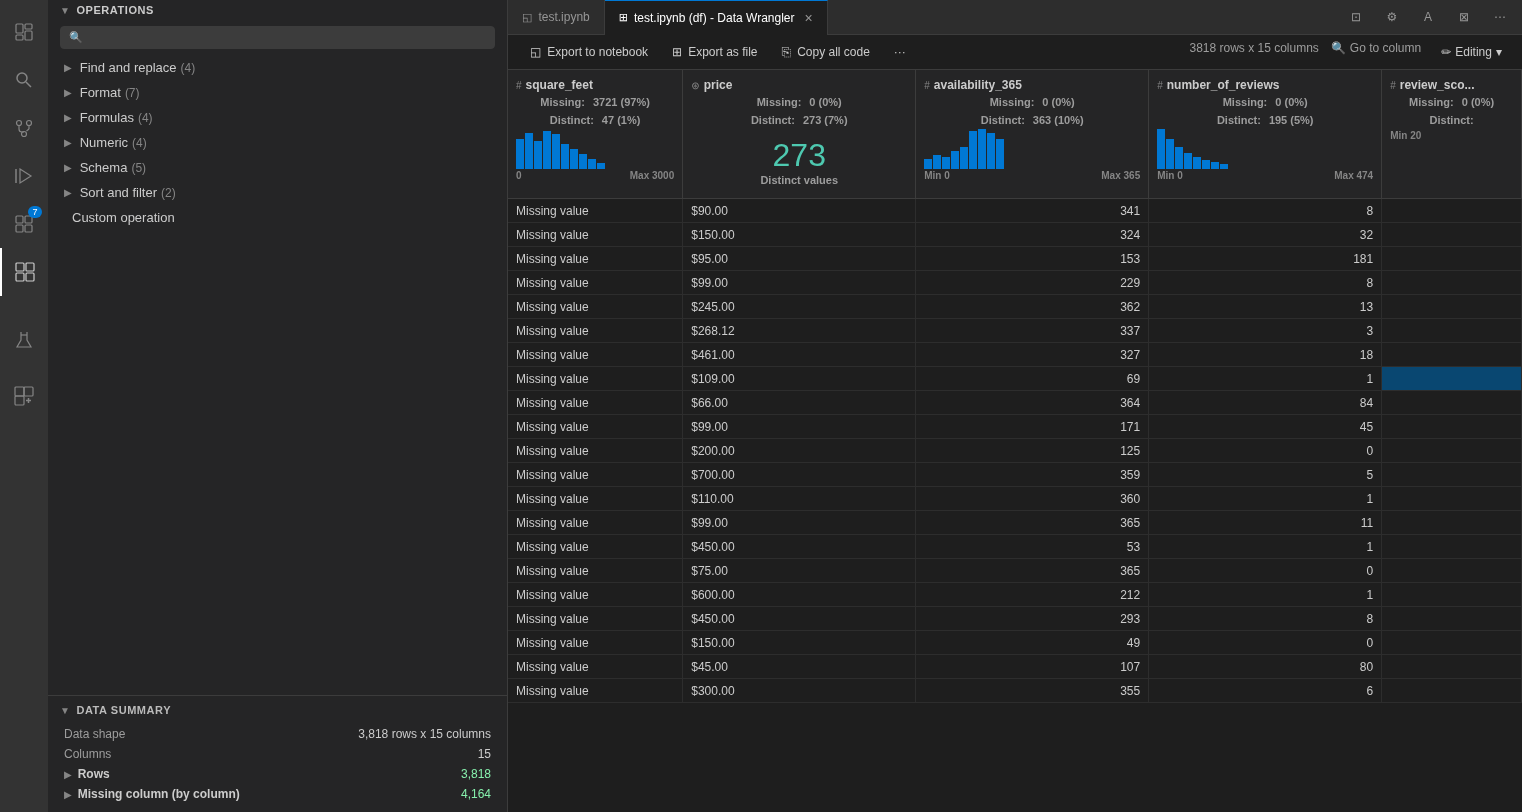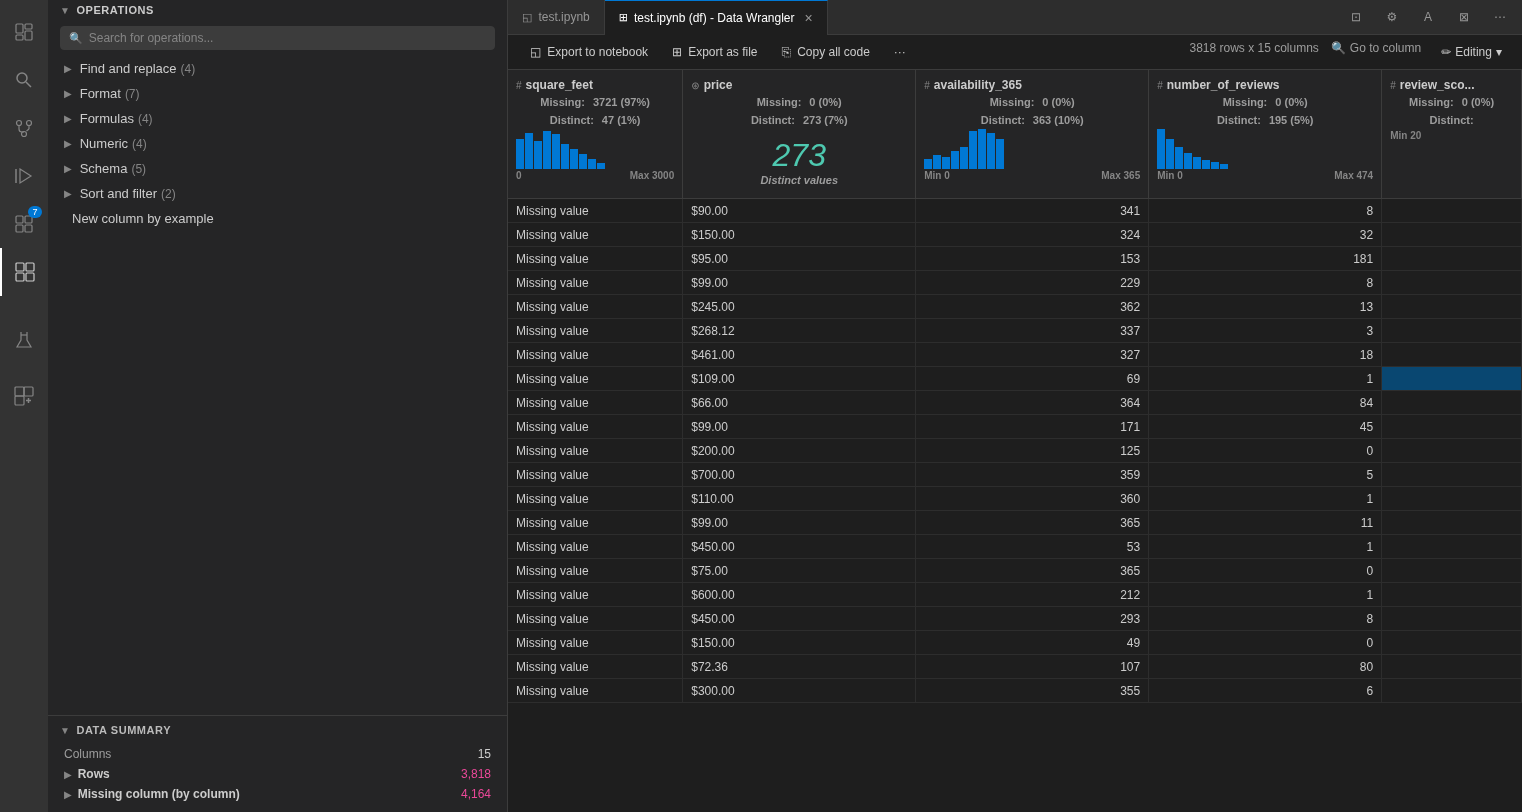--- a/index.html
+++ b/index.html
@@ -137,21 +137,21 @@
     .summary-row .value { color: #cccccc; }
     .summary-expandable {
       display: flex;
       align-items: center;
       padding: 3px 16px;
       font-size: 12px;
       cursor: pointer;
     }
     .summary-expandable .chevron-right { color: #858585; margin-right: 6px; font-size: 10px; }
     .summary-expandable .label { font-weight: 600; color: #cccccc; }
-    .summary-expandable .value { margin-left: auto; color: #ec4899; }
+    .summary-expandable .value { margin-left: auto; color: #86efac; }
 
     
     .main-content {
       flex: 1;
       display: flex;
       flex-direction: column;
       overflow: hidden;
       background: #1e1e1e;
     }
 
@@ -321,21 +321,20 @@
       font-size: 10px;
       color: #858585;
       padding: 1px 0 4px;
     }
     .distinct-values-display {
       display: flex;
       flex-direction: column;
       align-items: center;
       justify-content: flex-end;
       padding: 8px 0;
-      font-style: italic;
     }
     .distinct-number {
       font-size: 32px;
       font-weight: 300;
       color: #4ec9b0;
     }
     .distinct-label {
       font-size: 11px;
       color: #9d9d9d;
     }
@@ -427,21 +426,20 @@
 
 <div class="sidebar">
 
   <div class="sidebar-section-header">
     <span class="chevron">▼</span>
     <span>OPERATIONS</span>
   </div>
 
   <div class="search-box">
     <span class="search-icon">🔍</span>
-    <input type="text" placeholder="Search for operations..." style="">
   </div>
 
   <div class="ops-list">
     <div class="op-group">
       <span class="chevron-right">▶</span>
       <span>Find and replace</span>
       <span class="count">(4)</span>
     </div>
     <div class="op-group">
       <span class="chevron-right">▶</span>
@@ -462,28 +460,32 @@
       <span class="chevron-right">▶</span>
       <span>Schema</span>
       <span class="count">(5)</span>
     </div>
     <div class="op-group">
       <span class="chevron-right">▶</span>
       <span>Sort and filter</span>
       <span class="count">(2)</span>
     </div>
     <div class="op-item">
-      <span>New column by example</span>
+      <span>Custom operation</span>
     </div>
   </div>
 
   <div class="data-summary">
     <div class="summary-section-header">
       <span class="chevron">▼</span>
       <span>DATA SUMMARY</span>
+    </div>
+    <div class="summary-row">
+      <span class="label">Data shape</span>
+      <span class="value">3,818 rows x 15 columns</span>
     </div>
     <div class="summary-row">
       <span class="label">Columns</span>
       <span class="value">15</span>
     </div>
     <div class="summary-expandable">
       <span class="chevron-right">▶</span>
       <span class="label">Rows</span>
       <span class="value">3,818</span>
     </div>
@@ -827,21 +829,21 @@
           </tr>
           <tr>
             <td class="missing-value">Missing value</td>
             <td>$150.00</td>
             <td class="cell-number">49</td>
             <td class="cell-number">0</td>
             <td></td>
           </tr>
           <tr>
             <td class="missing-value">Missing value</td>
-            <td>$72.36</td>
+            <td>$45.00</td>
             <td class="cell-number">107</td>
             <td class="cell-number">80</td>
             <td></td>
           </tr>
           <tr>
             <td class="missing-value">Missing value</td>
             <td>$300.00</td>
             <td class="cell-number">355</td>
             <td class="cell-number">6</td>
             <td></td>

